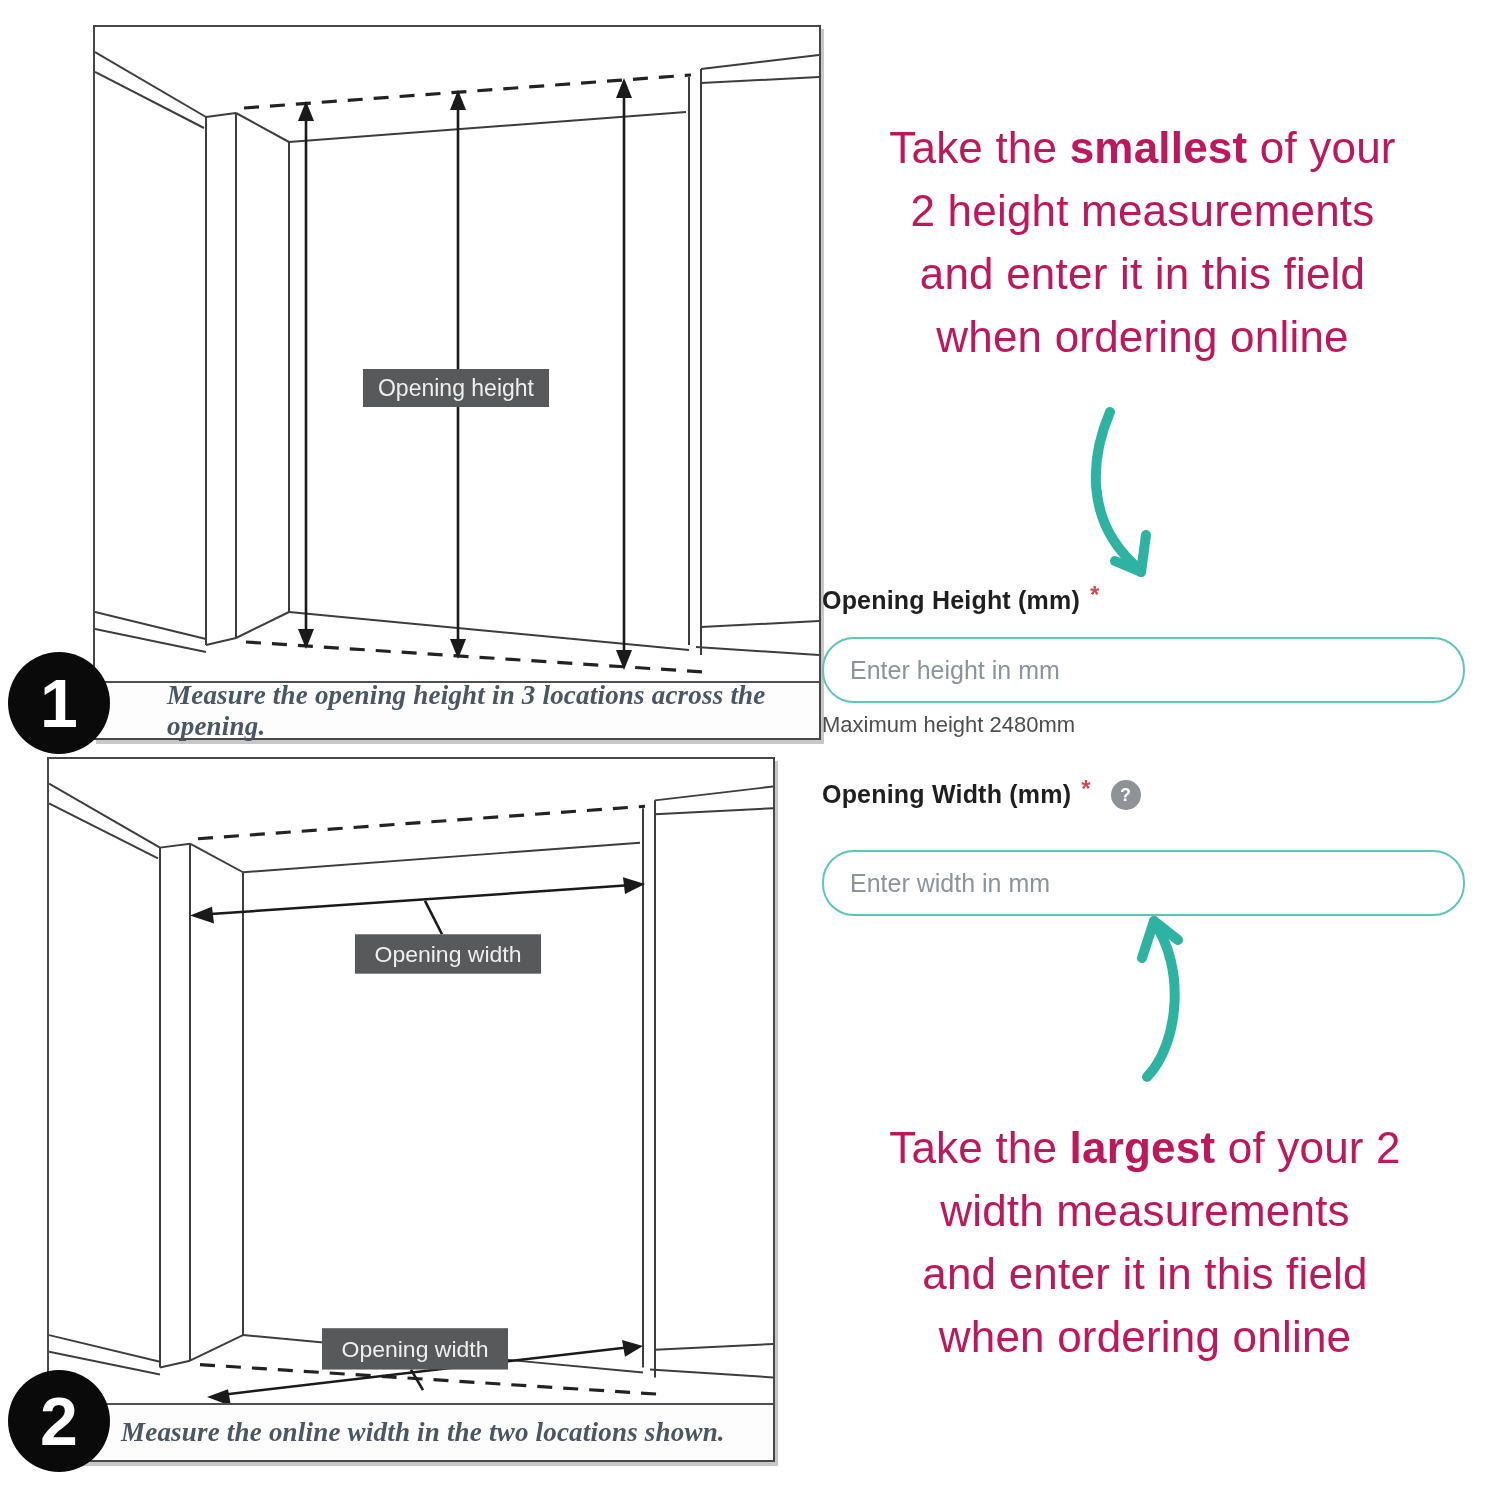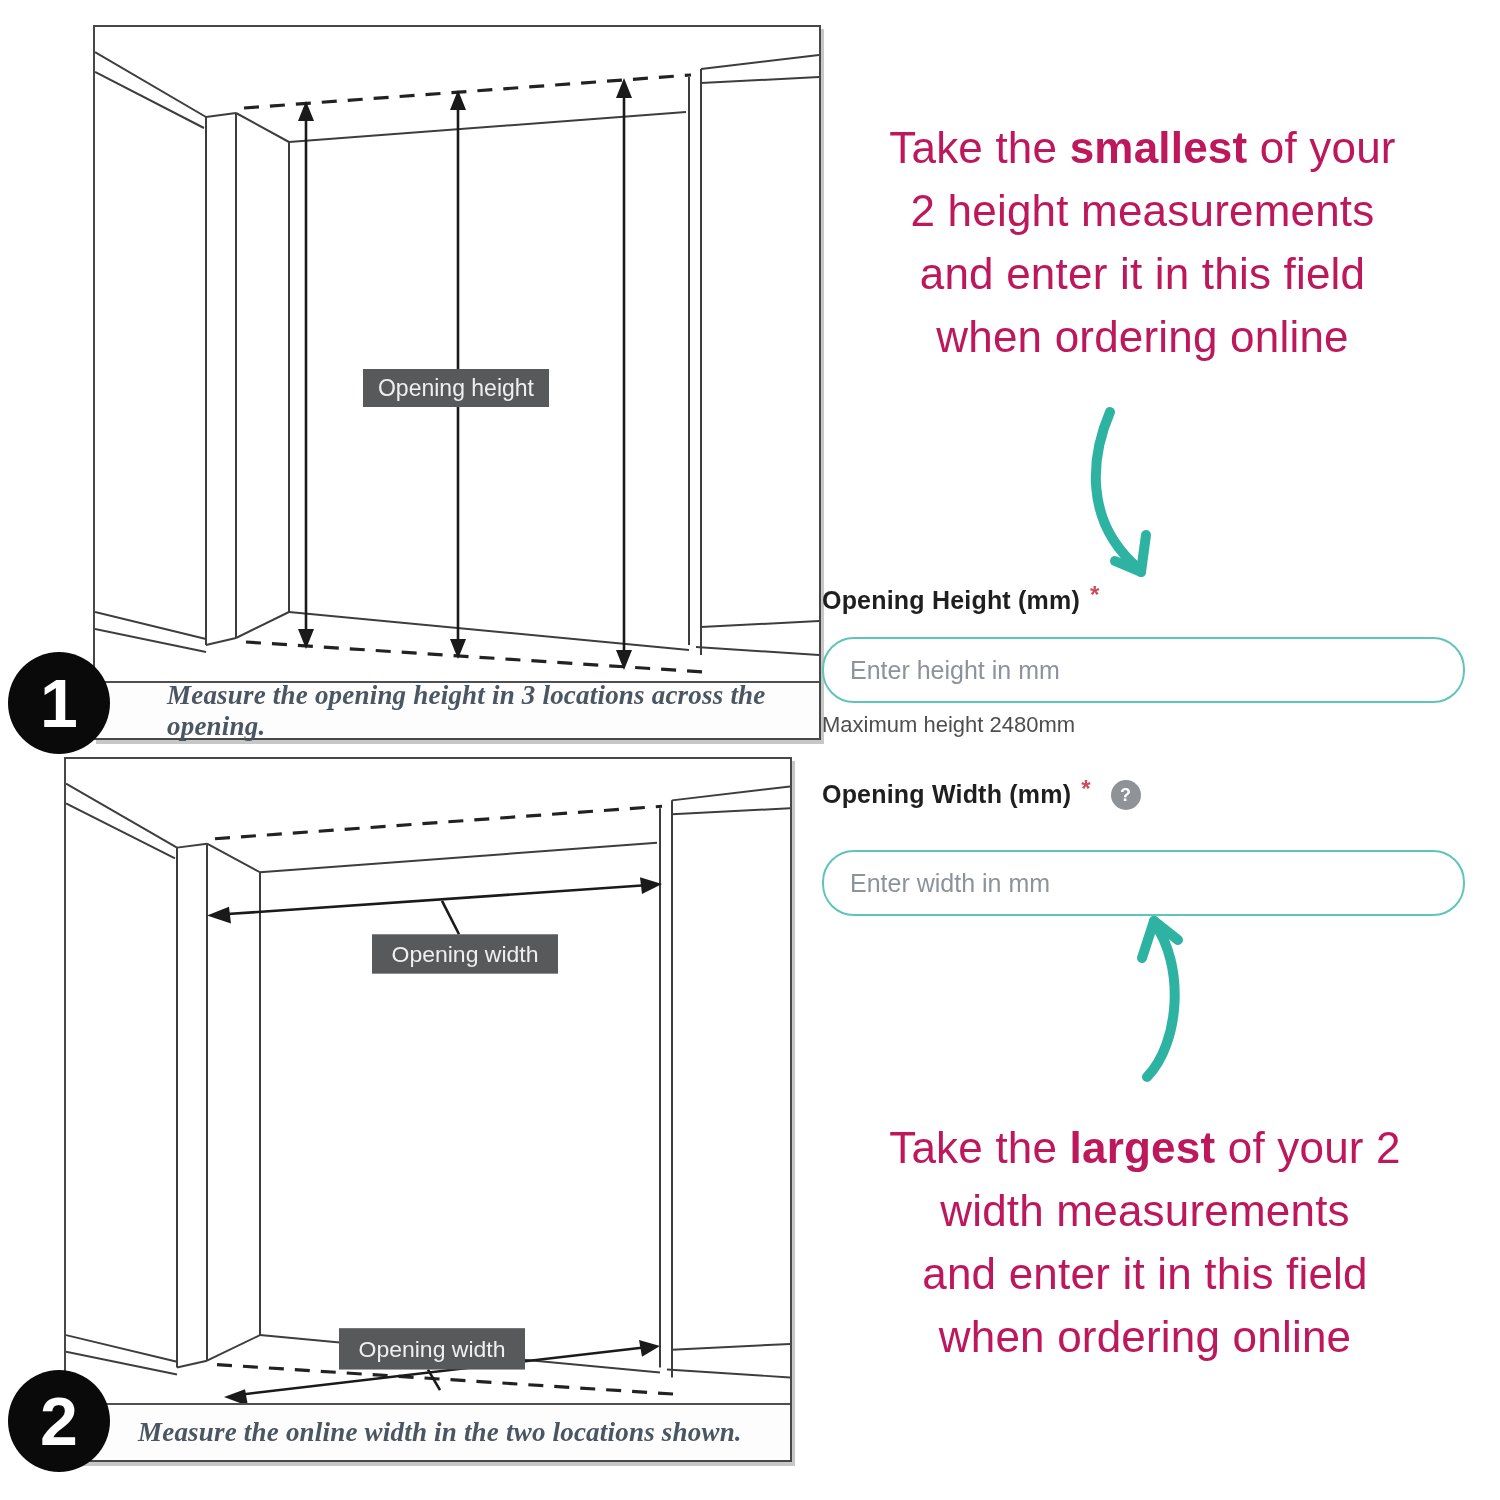--- a/index.html
+++ b/index.html
@@ -9,21 +9,21 @@
     font-family:"Liberation Sans", sans-serif; color:#1a1a1a;
   }
   .stage { position:absolute; inset:0; }
 
   
   .panel {
     position:absolute; left:47px; width:728px; background:#fff;
     border:2px solid #474747; box-shadow:3px 4px 0 rgba(130,130,130,.45);
   }
   .panel-1 { top:25px;  height:715px;margin-left:46px; }
-  .panel-2 { top:757px; height:705px;margin-left:17px; }
+  .panel-2 { top:757px; height:705px; }
   .drawing { position:absolute; left:0; top:0; width:100%; }
   .panel-1 .drawing { height:656px; }
   .panel-2 .drawing { height:646px; }
   .caption-bar {
     position:absolute; left:0; right:0; bottom:0; height:57px;
     border-top:2px solid #4f4f4f; background:#fdfdfd;
     display:flex; align-items:center; padding-left:72px;
   }
   .caption-text {
     font-family:"Liberation Serif", serif; font-style:italic; font-weight:600;

